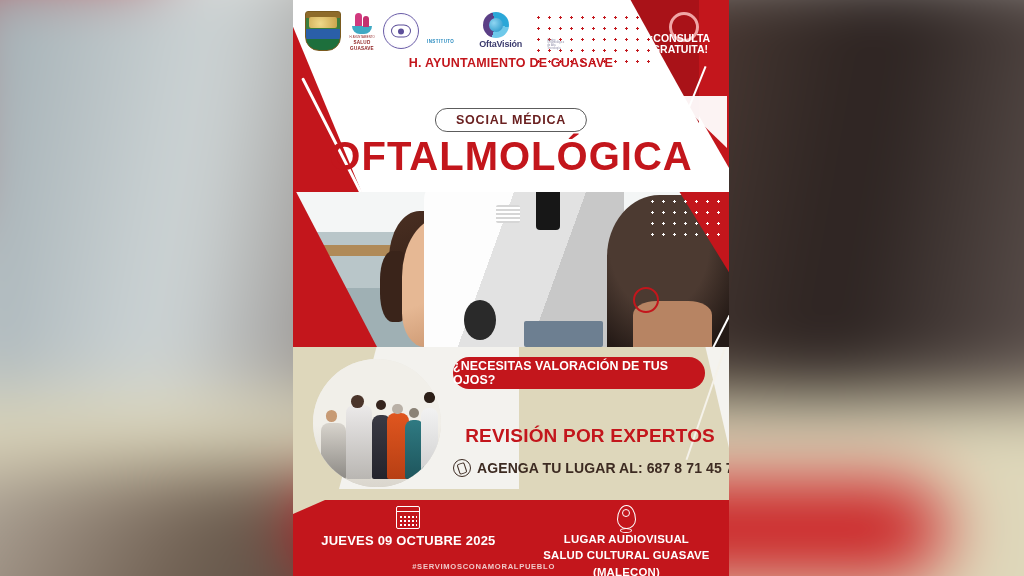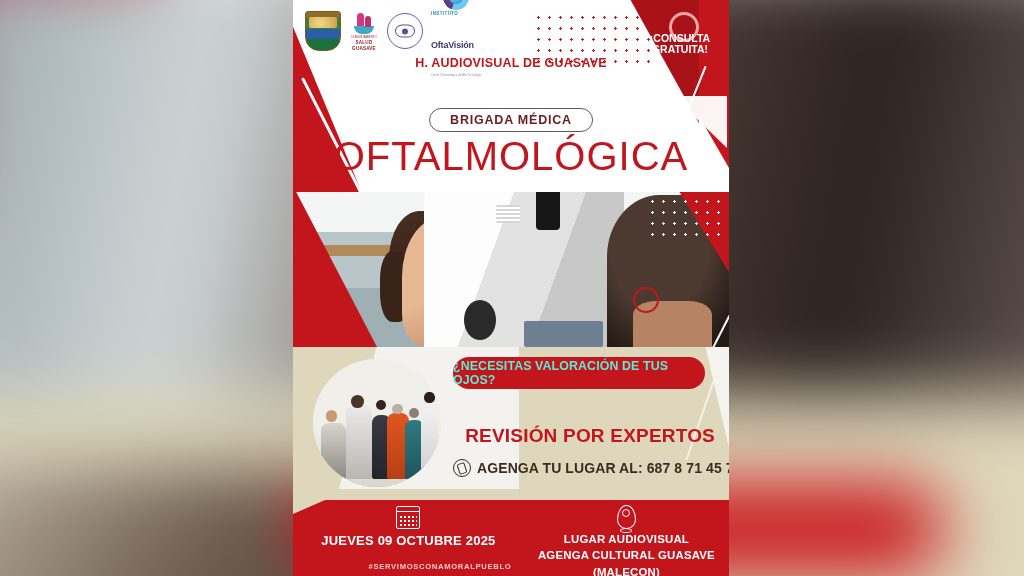--- a/index.html
+++ b/index.html
@@ -81,39 +81,39 @@
   .ceguera-eye{position:absolute;left:50%;top:50%;transform:translate(-50%,-50%);
      width:18px;height:11px;border:1.6px solid #5c4f99;border-radius:50%/70%;display:flex;align-items:center;justify-content:center;}
   .ceguera-eye:after{content:"";width:6px;height:6px;border-radius:50%;background:#5c4f99;}
 
   .ofta{display:flex;align-items:center;gap:2px;}
   .ofta-c{width:26px;height:26px;border-radius:50%;
      background:conic-gradient(from 200deg,#5b3f86 0 40%,#2aa7d8 40% 72%,#6fc9ea 72% 100%);
      position:relative;}
   .ofta-c:after{content:"";position:absolute;left:6px;top:6px;width:14px;height:14px;border-radius:50%;
      background:radial-gradient(circle at 35% 35%,#8fd6f2,#1b8fc4);}
-  .ofta-txt{display:flex;flex-direction:column;line-height:1;gap:25px;}
+  .ofta-txt{display:flex;flex-direction:row;line-height:1;gap:25px;}
   .ofta-t1{font-size:4.5px;font-weight:bold;color:#2b8cc0;letter-spacing:.4px;}
   .ofta-t2{font-size:9px;font-weight:bold;color:#3b3b6e;letter-spacing:-.2px;}
   .ofta-t3{font-size:2.6px;color:#8a8aa5;letter-spacing:.1px;}
 
   .org1{position:absolute;left:0;right:0;top:56px;text-align:center;
      color:#c3161c;font-weight:bold;font-size:12.5px;letter-spacing:.2px;font-family:"Liberation Sans",sans-serif;}
   .org2{position:absolute;left:0;right:0;top:76px;text-align:center;
      color:#c3161c;font-weight:bold;font-size:13px;letter-spacing:.1px;}
 
   .consulta{position:absolute;right:6px;top:33px;width:86px;text-align:center;color:#fff;
      font-weight:bold;font-size:10.5px;line-height:1.05;z-index:6;}
 
   .brigada{position:absolute;left:50%;transform:translateX(-50%);top:108px;
      border:1.6px solid #5c5c5c;border-radius:22px;padding:4px 20px;
      color:#6a2020;font-weight:bold;font-size:12.5px;letter-spacing:.8px;background:rgba(255,255,255,.6);z-index:6;}
 
   .oftal{position:absolute;left:0;right:0;top:134px;text-align:center;
-     color:#c3161c;font-weight:normal;font-size:40px;letter-spacing:1px;
+     color:#c3161c;font-weight:bold;font-size:40px;letter-spacing:1px;
      font-family:"Liberation Sans Narrow","Liberation Sans",sans-serif;
      transform:scaleX(1.0);z-index:6;}
 
   
   .photostrip{position:absolute;left:0;top:192px;width:100%;height:155px;overflow:hidden;
      background:linear-gradient(180deg,#e9eef0,#c9cfd2);}
   .ph-wall{position:absolute;inset:0;background:
      linear-gradient(180deg,#f4f6f6 0 26%,#b9c6c9 26% 62%,#9fb0b4 62% 100%);}
   .ph-shelf{position:absolute;left:0;top:34%;width:28%;height:7%;background:#b08a58;}
   .ph-machine{position:absolute;left:30%;top:-6%;width:46%;height:118%;
@@ -157,21 +157,21 @@
   .gp6{left:84%;width:14%;height:56%;background:linear-gradient(180deg,#f2f2f2,#cdcdcd);}
   .gp-head{position:absolute;border-radius:50%;background:#c79a74;}
   .gph1{left:10%;top:40%;width:9%;height:9%;}
   .gph2{left:30%;top:28%;width:10%;height:10%;background:#4a342a;}
   .gph3{left:49%;top:32%;width:8%;height:8%;background:#35241d;}
   .gph4{left:62%;top:35%;width:8%;height:8%;background:#b9b0a6;}
   .gph5{left:75%;top:38%;width:8%;height:8%;background:#8a8276;}
   .gph6{left:87%;top:26%;width:8%;height:8%;background:#2c1f18;}
 
   .pill{position:absolute;left:160px;top:10px;width:252px;height:32px;background:#c3161c;border-radius:18px;
-     display:flex;align-items:center;justify-content:center;color:#5eead4;font-weight:bold;font-size:12.4px;letter-spacing:.1px;z-index:5;}
+     display:flex;align-items:center;justify-content:center;color:#ffffff;font-weight:bold;font-size:12.4px;letter-spacing:.1px;z-index:5;}
   .op{position:absolute;left:160px;top:54px;width:262px;text-align:center;color:#3d2b22;
      font-weight:bold;font-size:17px;letter-spacing:.4px;}
   .rev{position:absolute;left:150px;top:78px;width:272px;text-align:right;color:#c3161c;
      font-weight:bold;font-size:19px;letter-spacing:.2px;}
   .agenda{position:absolute;left:160px;top:112px;width:264px;display:flex;align-items:center;gap:6px;}
   .phone-ic{width:16px;height:16px;border:1.6px solid #3d2b22;border-radius:50%;position:relative;flex:0 0 auto;}
   .phone-ic:after{content:"";position:absolute;left:4px;top:3.2px;width:6px;height:9px;
      border:1.6px solid #3d2b22;border-radius:2px;transform:rotate(-18deg);}
   .agenda-t{color:#3d2b22;font-weight:bold;font-size:14px;letter-spacing:.1px;white-space:nowrap;}
   .cream-wedge{position:absolute;right:-10px;top:-6px;width:92px;height:150px;background:#f4f3ef;
@@ -191,21 +191,21 @@
   .cal:after{content:"";position:absolute;left:2px;right:2px;top:8px;bottom:2px;
      background-image:radial-gradient(#fff .8px,transparent 1px);background-size:4px 4px;}
   .clk{width:22px;height:22px;border:1.8px solid #fff;border-radius:50%;position:relative;}
   .clk:before{content:"";position:absolute;left:50%;top:50%;width:1.6px;height:7px;background:#fff;transform-origin:bottom;transform:translate(-50%,-100%);}
   .clk:after{content:"";position:absolute;left:50%;top:50%;width:6px;height:1.6px;background:#fff;transform:translate(0,-50%);}
   .pin{width:17px;height:22px;border:1.8px solid #fff;border-radius:50% 50% 50% 50%/60% 60% 40% 40%;position:relative;}
   .pin:after{content:"";position:absolute;left:50%;top:30%;transform:translate(-50%,-50%);width:6px;height:6px;border:1.6px solid #fff;border-radius:50%;}
   .pin-sh{position:absolute;left:50%;bottom:-5px;transform:translateX(-50%);width:10px;height:3px;border:1.4px solid #fff;border-radius:50%;}
   .f-t{font-weight:bold;font-size:13px;letter-spacing:.2px;text-align:center;line-height:1.18;white-space:nowrap;}
   .f-t.small{font-size:11.4px;}
-  .hashtag{position:absolute;left:32px;bottom:5px;width:230px;text-align:center;color:#f0c9c9;
+  .hashtag{position:absolute;left:32px;bottom:5px;width:230px;text-align:right;color:#f0c9c9;
      font-size:7.6px;letter-spacing:.7px;font-weight:bold;}
 </style>
 </head>
 <body>
 
 <div id="stage">
 
   <div class="backdrop">
     <div class="bgscale">
       <div class="bd-white"></div>
@@ -252,25 +252,25 @@
         <div class="logo ofta">
           <div class="ofta-c"></div>
           <div class="ofta-txt">
             <span class="ofta-t1">INSTITUTO</span>
             <span class="ofta-t2">OftaVisión</span>
             <span class="ofta-t3">Centro Oftalmológico de Alta Tecnología</span>
           </div>
         </div>
       </div>
 
-      <div class="org1">H. AUDIOVISUAL DE GUASAVE</div>
+      <div class="org1">H. AYUNTAMIENTO DE GUASAVE</div>
       <div class="consulta">¡CONSULTA GRATUITA!</div>
     </div>
 
-    <div class="brigada">BRIGADA MÉDICA</div>
+    <div class="brigada">SOCIAL MÉDICA</div>
     <div class="oftal">OFTALMOLÓGICA</div>
 
     <div class="photostrip">
       <div class="ph-wall"></div>
       <div class="ph-shelf"></div>
       <div class="ph-hair"></div>
       <div class="ph-hair2"></div>
       <div class="ph-woman"></div>
       <div class="ph-machine">
         <div class="ph-mach-dark"></div>
@@ -326,21 +326,21 @@
             </div>
           <div class="f-t">JUEVES 09 OCTUBRE 2025</div>
         </div>
         <div class="fcol c3">
           <div class="f-ic">
               <div class="pin">
                 <div class="pin-sh"></div>
               </div>
             </div>
           <div class="f-t small">LUGAR AUDIOVISUAL</div>
-          <div class="f-t small">AGENGA CULTURAL GUASAVE</div>
+          <div class="f-t small">SALUD CULTURAL GUASAVE</div>
           <div class="f-t small">(MALECON)</div>
         </div>
       </div>
       <div class="hashtag">#SERVIMOSCONAMORALPUEBLO</div>
     </div>
 
   </div>
 </div>
 
 </body></html>

